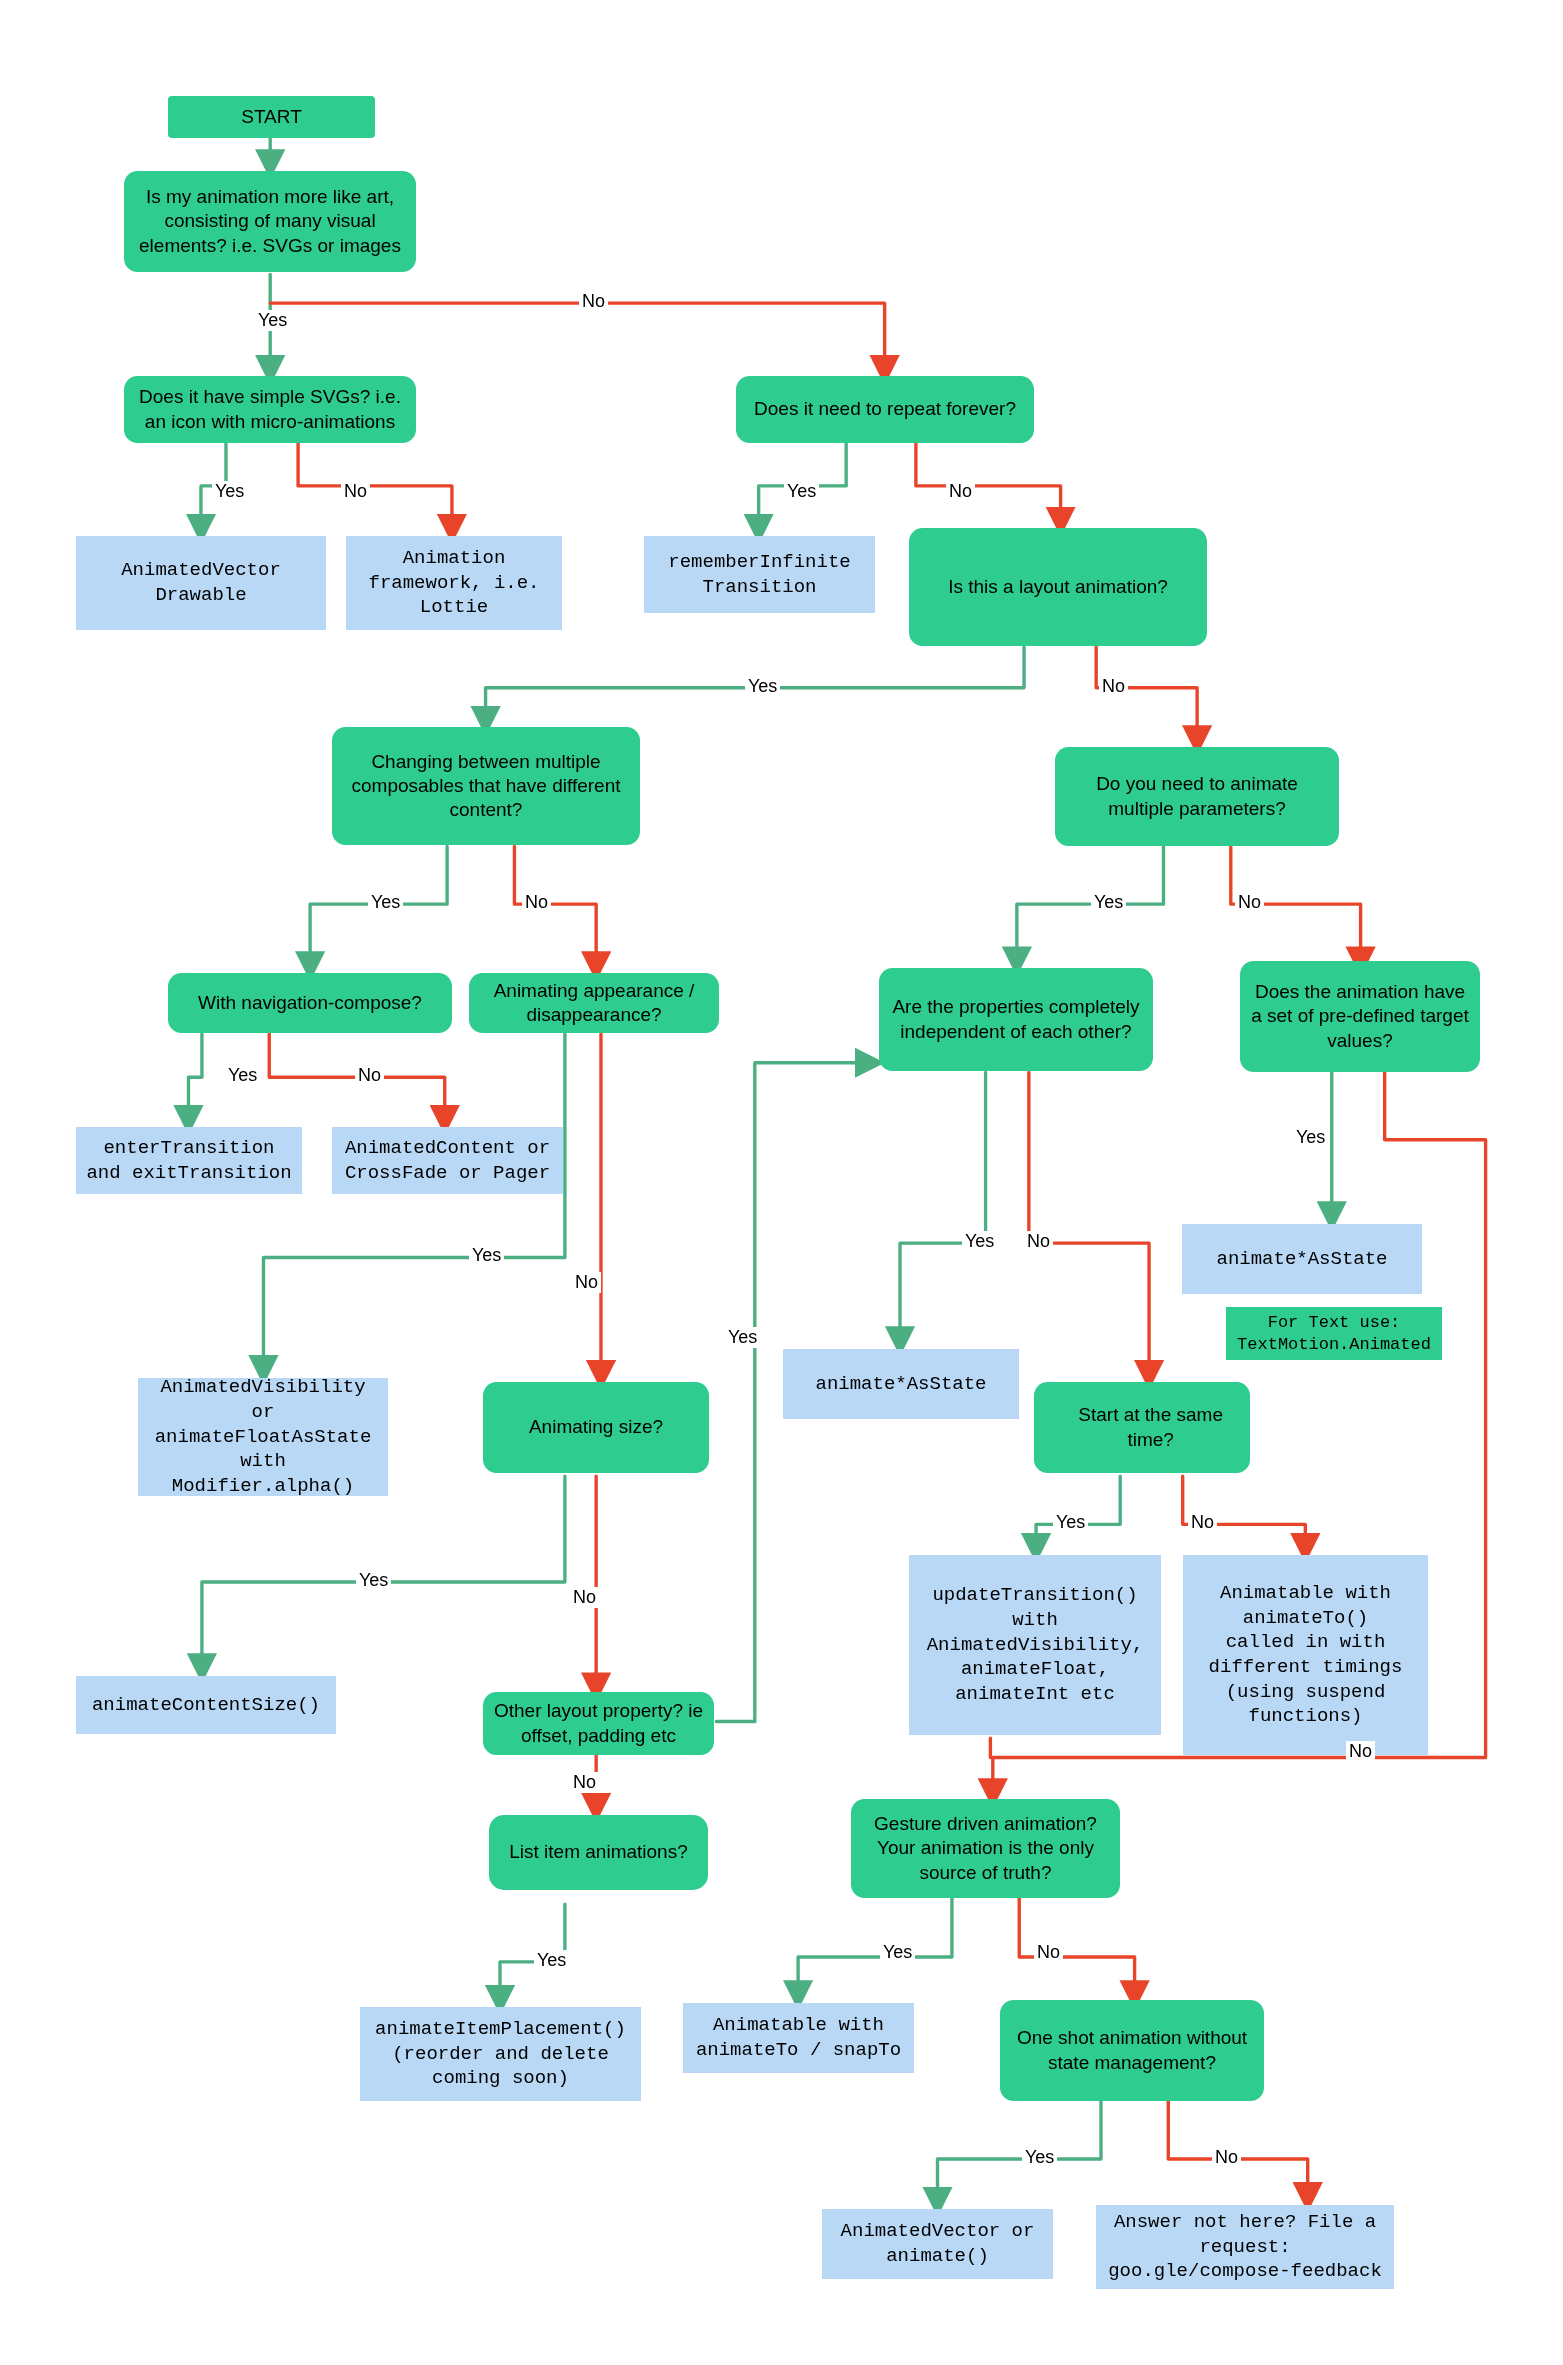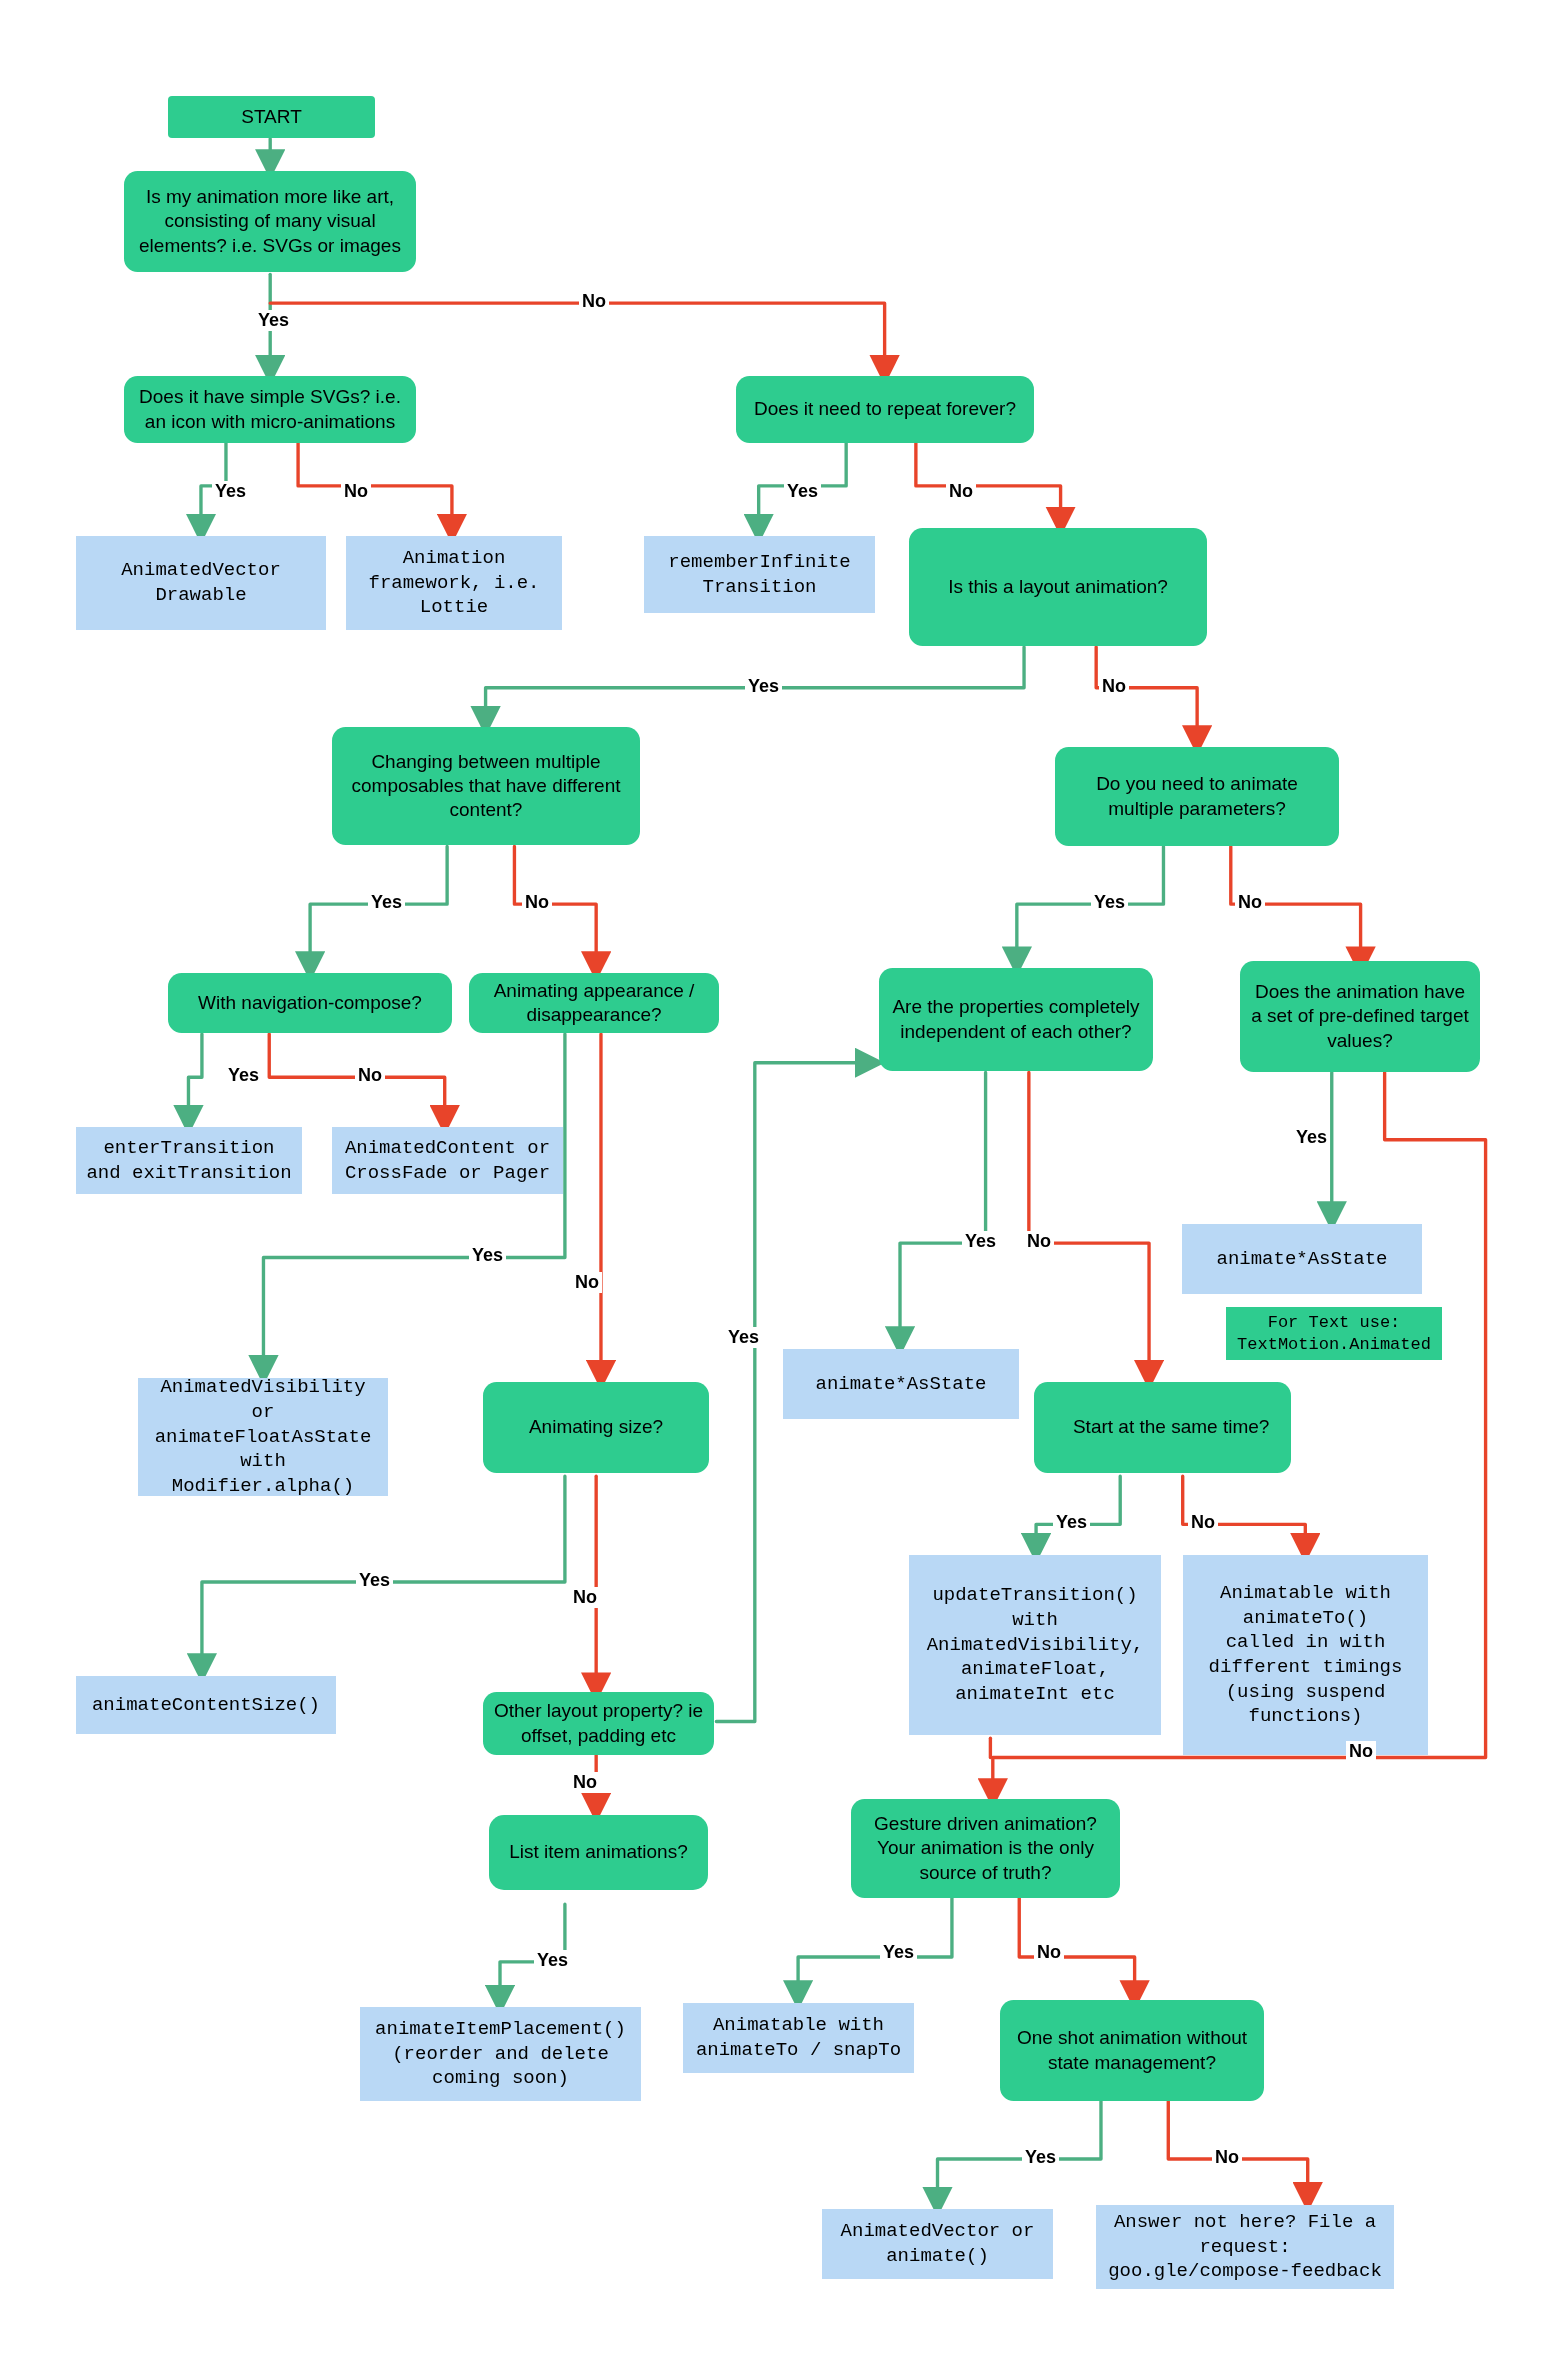--- a/index.html
+++ b/index.html
@@ -51,21 +51,20 @@
   }
   .edge-label {
     position:absolute;
     font-family:"Liberation Sans", sans-serif;
     font-size:18px;
     color:#000;
     background:#ffffff;
     padding:0 2.9px;
     z-index:4;
     white-space:nowrap;
-    font-weight:bold;
   }
   svg.lines { position:absolute; left:0; top:0; width:1563px; height:2366px; z-index:1; }
 </style>
 </head>
 <body>
 
 <div id="canvas">
 
   <svg class="lines" viewBox="0 0 3251 4920">
     <defs>
@@ -238,21 +237,21 @@
   </div>
 
   <div class="node decision" style="left:879px; top:968px; width:274px; height:103px;">
     <span>Are the properties completely independent of each other?</span>
   </div>
 
   <div class="node result" style="left:783px; top:1349px; width:236px; height:70px;">
     <span>animate*AsState</span>
   </div>
 
-  <div class="node decision" style="left:1034px; top:1382px; width:257px; height:91px;padding-left:25px;">
+  <div class="node decision" style="left:1034px; top:1382px; width:216px; height:91px;padding-left:25px;">
     <span>Start at the same time?</span>
   </div>
 
   <div class="node result" style="left:909px; top:1555px; width:252px; height:180px; white-space:pre-line;">
     <span>updateTransition()
 with
 AnimatedVisibility,
 animateFloat,
 animateInt etc</span>
   </div>

